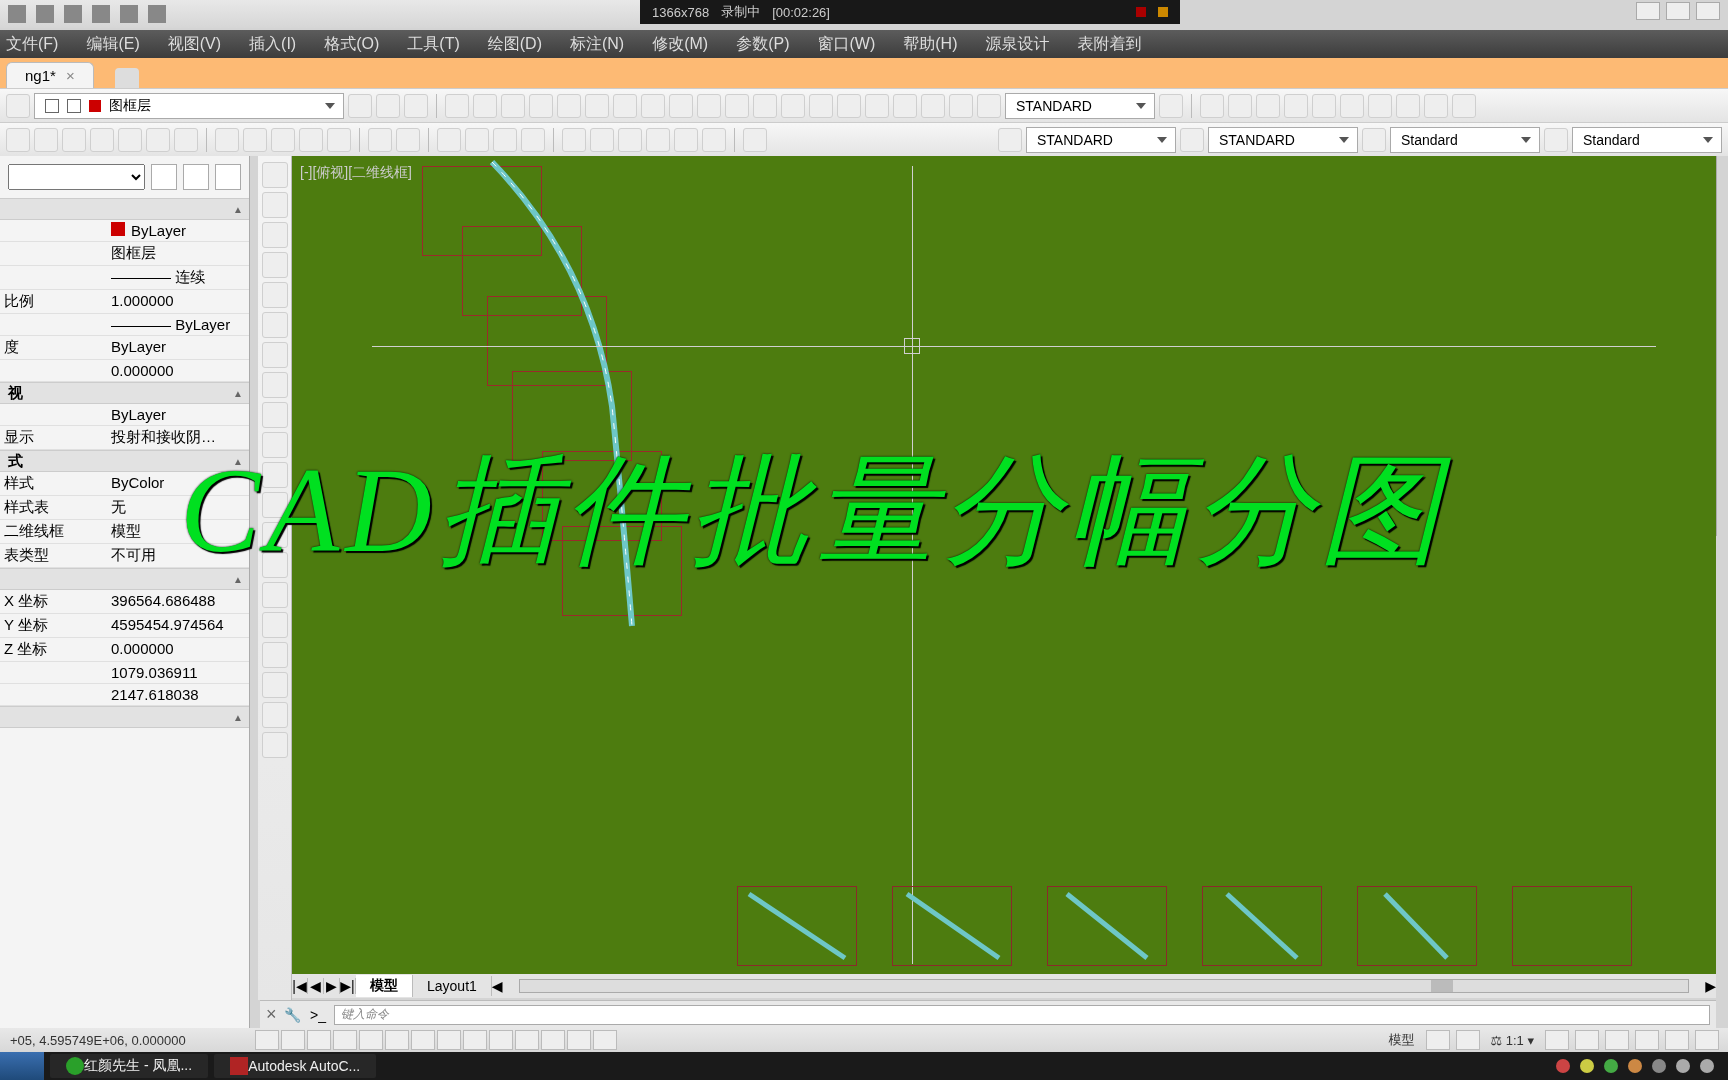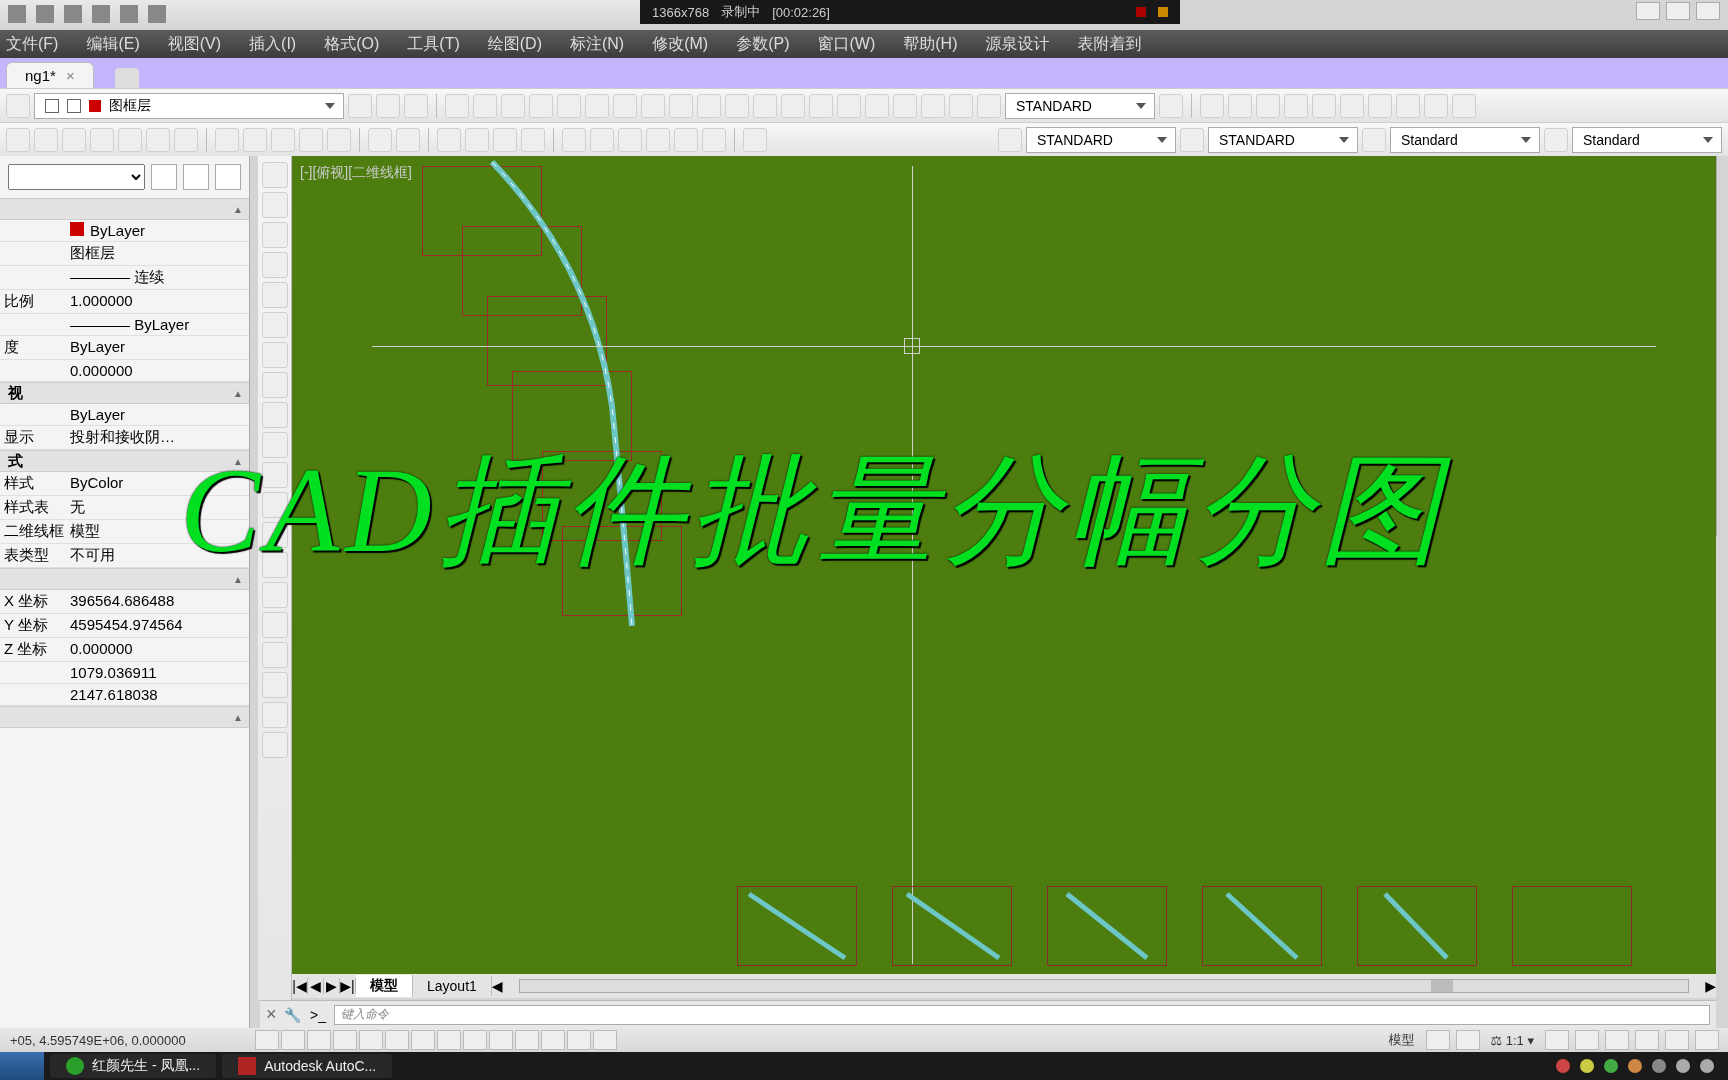--- a/index.html
+++ b/index.html
@@ -13,21 +13,21 @@
 
 .qat { position: absolute; top: 0; left: 0; width: 640px; height: 28px; background: linear-gradient(#e8e8e8,#d6d6d6); display: flex; align-items: center; gap: 10px; padding-left: 8px; }
 .qat .ico { width: 18px; height: 18px; background: #888; }
 .win-ctrl { position: absolute; top: 2px; right: 8px; display: flex; gap: 6px; }
 .win-ctrl div { width: 24px; height: 18px; background: #eee; border: 1px solid #aaa; }
 
 
 .menubar { position: absolute; top: 30px; left: 0; right: 0; height: 28px; background: linear-gradient(#5c5c5c,#3c3c3c); display: flex; align-items: center; padding-left: 6px; gap: 28px; color: #ddd; font-size: 16px; }
 
 
-.tabbar { position: absolute; top: 58px; left: 0; right: 0; height: 30px; background: #c4b5fd; display: flex; align-items: flex-end; padding-left: 6px; gap: 15px; }
+.tabbar { position: absolute; top: 58px; left: 0; right: 0; height: 30px; background: #fdba74; display: flex; align-items: flex-end; padding-left: 6px; gap: 15px; }
 .tab { background: #f4f4f4; border: 1px solid #bbb; border-bottom: none; border-radius: 6px 6px 0 0; padding: 4px 18px; font-size: 15px; display: flex; align-items: center; gap: 10px; }
 .tab .x { color: #888; }
 .newtab { width: 24px; height: 20px; margin-left: 6px; background: #ddd; border-radius: 4px 4px 0 0; }
 
 
 .toolrow { position: absolute; left: 0; right: 0; height: 34px; background: linear-gradient(#f7f7f7,#e4e4e4); border-top: 1px solid #ccc; display: flex; align-items: center; gap: 4px; padding: 0 6px; }
 .tr1 { top: 88px; }
 .tr2 { top: 122px; }
 .tbtn { width: 24px; height: 24px; background: #eee; border: 1px solid #cfcfcf; border-radius: 3px; }
 .sep { width: 1px; height: 24px; background: #bbb; margin: 0 4px; }
@@ -39,21 +39,21 @@
 
 .flexspace { flex: 1; }
 
 
 .props { position: absolute; top: 156px; left: 0; width: 250px; bottom: 36px; background: #f4f4f4; border-right: 1px solid #aaa; overflow: hidden; font-size: 15px; }
 .props .sel { display: flex; align-items: center; padding: 8px; gap: 6px; }
 .props .sel select { flex: 1; height: 26px; }
 .props .sel .sb { width: 26px; height: 26px; background: #fff; border: 1px solid #aaa; }
 .phead { background: #e2e2e2; border-top: 1px solid #ccc; border-bottom: 1px solid #ccc; padding: 2px 8px; font-weight: bold; display: flex; align-items: center; height: 22px; position: relative; }
 .phead::after { content:"▲"; font-size:10px; position:absolute; right:6px; color:#666; }
-.prow { display: flex; border-bottom: 1px solid #e0e0e0; padding: 2px 4px; }
+.prow { display: flex; border-bottom: 1px solid #e0e0e0; padding: 2px 4px; gap: 41px; }
 .prow .k { width: 60px; }
 .prow .v { flex: 1; padding-left: 6px; }
 .prow .cbox { width:14px; height:14px; background:#c00; display:inline-block; margin-right:6px; }
 
 
 .vtool { position: absolute; top: 156px; left: 258px; width: 34px; bottom: 80px; background: linear-gradient(#f4f4f4,#e6e6e6); border-right: 1px solid #bbb; display: flex; flex-direction: column; gap: 4px; padding: 6px 4px; align-items:center; }
 .vtool .tbtn { width: 26px; height: 26px; }
 
 
 .canvas-wrap { position: absolute; top: 156px; left: 292px; right: 12px; bottom: 106px; }
@@ -87,21 +87,21 @@
 
 .status { position: absolute; left: 0; right: 0; bottom: 28px; height: 24px; background: linear-gradient(#e8e8e8,#d8d8d8); display: flex; align-items: center; font-size: 13px; color:#333; }
 .status .coords { padding: 0 10px; width: 254px; }
 .status .sbtn { width: 24px; height: 20px; border: 1px solid #bbb; background: #eee; margin: 0 1px; }
 .status .rgroup { margin-left:auto; display:flex; align-items:center; gap:4px; padding-right:8px; }
 .status .lbl { padding:0 6px; }
 
 
 .taskbar { position: absolute; left:0; right:0; bottom:0; height:28px; background: #1a1a1a; display:flex; align-items:center; }
 .taskbar .start { width:44px; height:100%; background: linear-gradient(#3a6fb0,#1f4a7a); }
-.taskbar .tbitem { height:24px; padding:0 16px; display:flex; align-items:center; gap:8px; color:#eee; font-size:14px; margin-left:6px; background:rgba(255,255,255,0.06); border-radius:2px; }
+.taskbar .tbitem { height:24px; padding:0 16px; display:flex; align-items:center; color:#eee; font-size:14px; margin-left:6px; background:rgba(255,255,255,0.06); border-radius:2px; }
 .taskbar .a-ico { width:18px; height:18px; background:#b02424; }
 .taskbar .m-ico { width:18px; height:18px; background:#2aa02a; border-radius:50%; }
 .taskbar .tray { margin-left:auto; display:flex; align-items:center; gap:10px; padding-right:14px; }
 .taskbar .tray .ti { width:14px; height:14px; border-radius:50%; }
 
 
 .rpanel { position:absolute; right:0; top:156px; width:12px; height:380px; background:#d4d4d4; border-left:1px solid #aaa; }
 </style>
 </head>
 <body>

